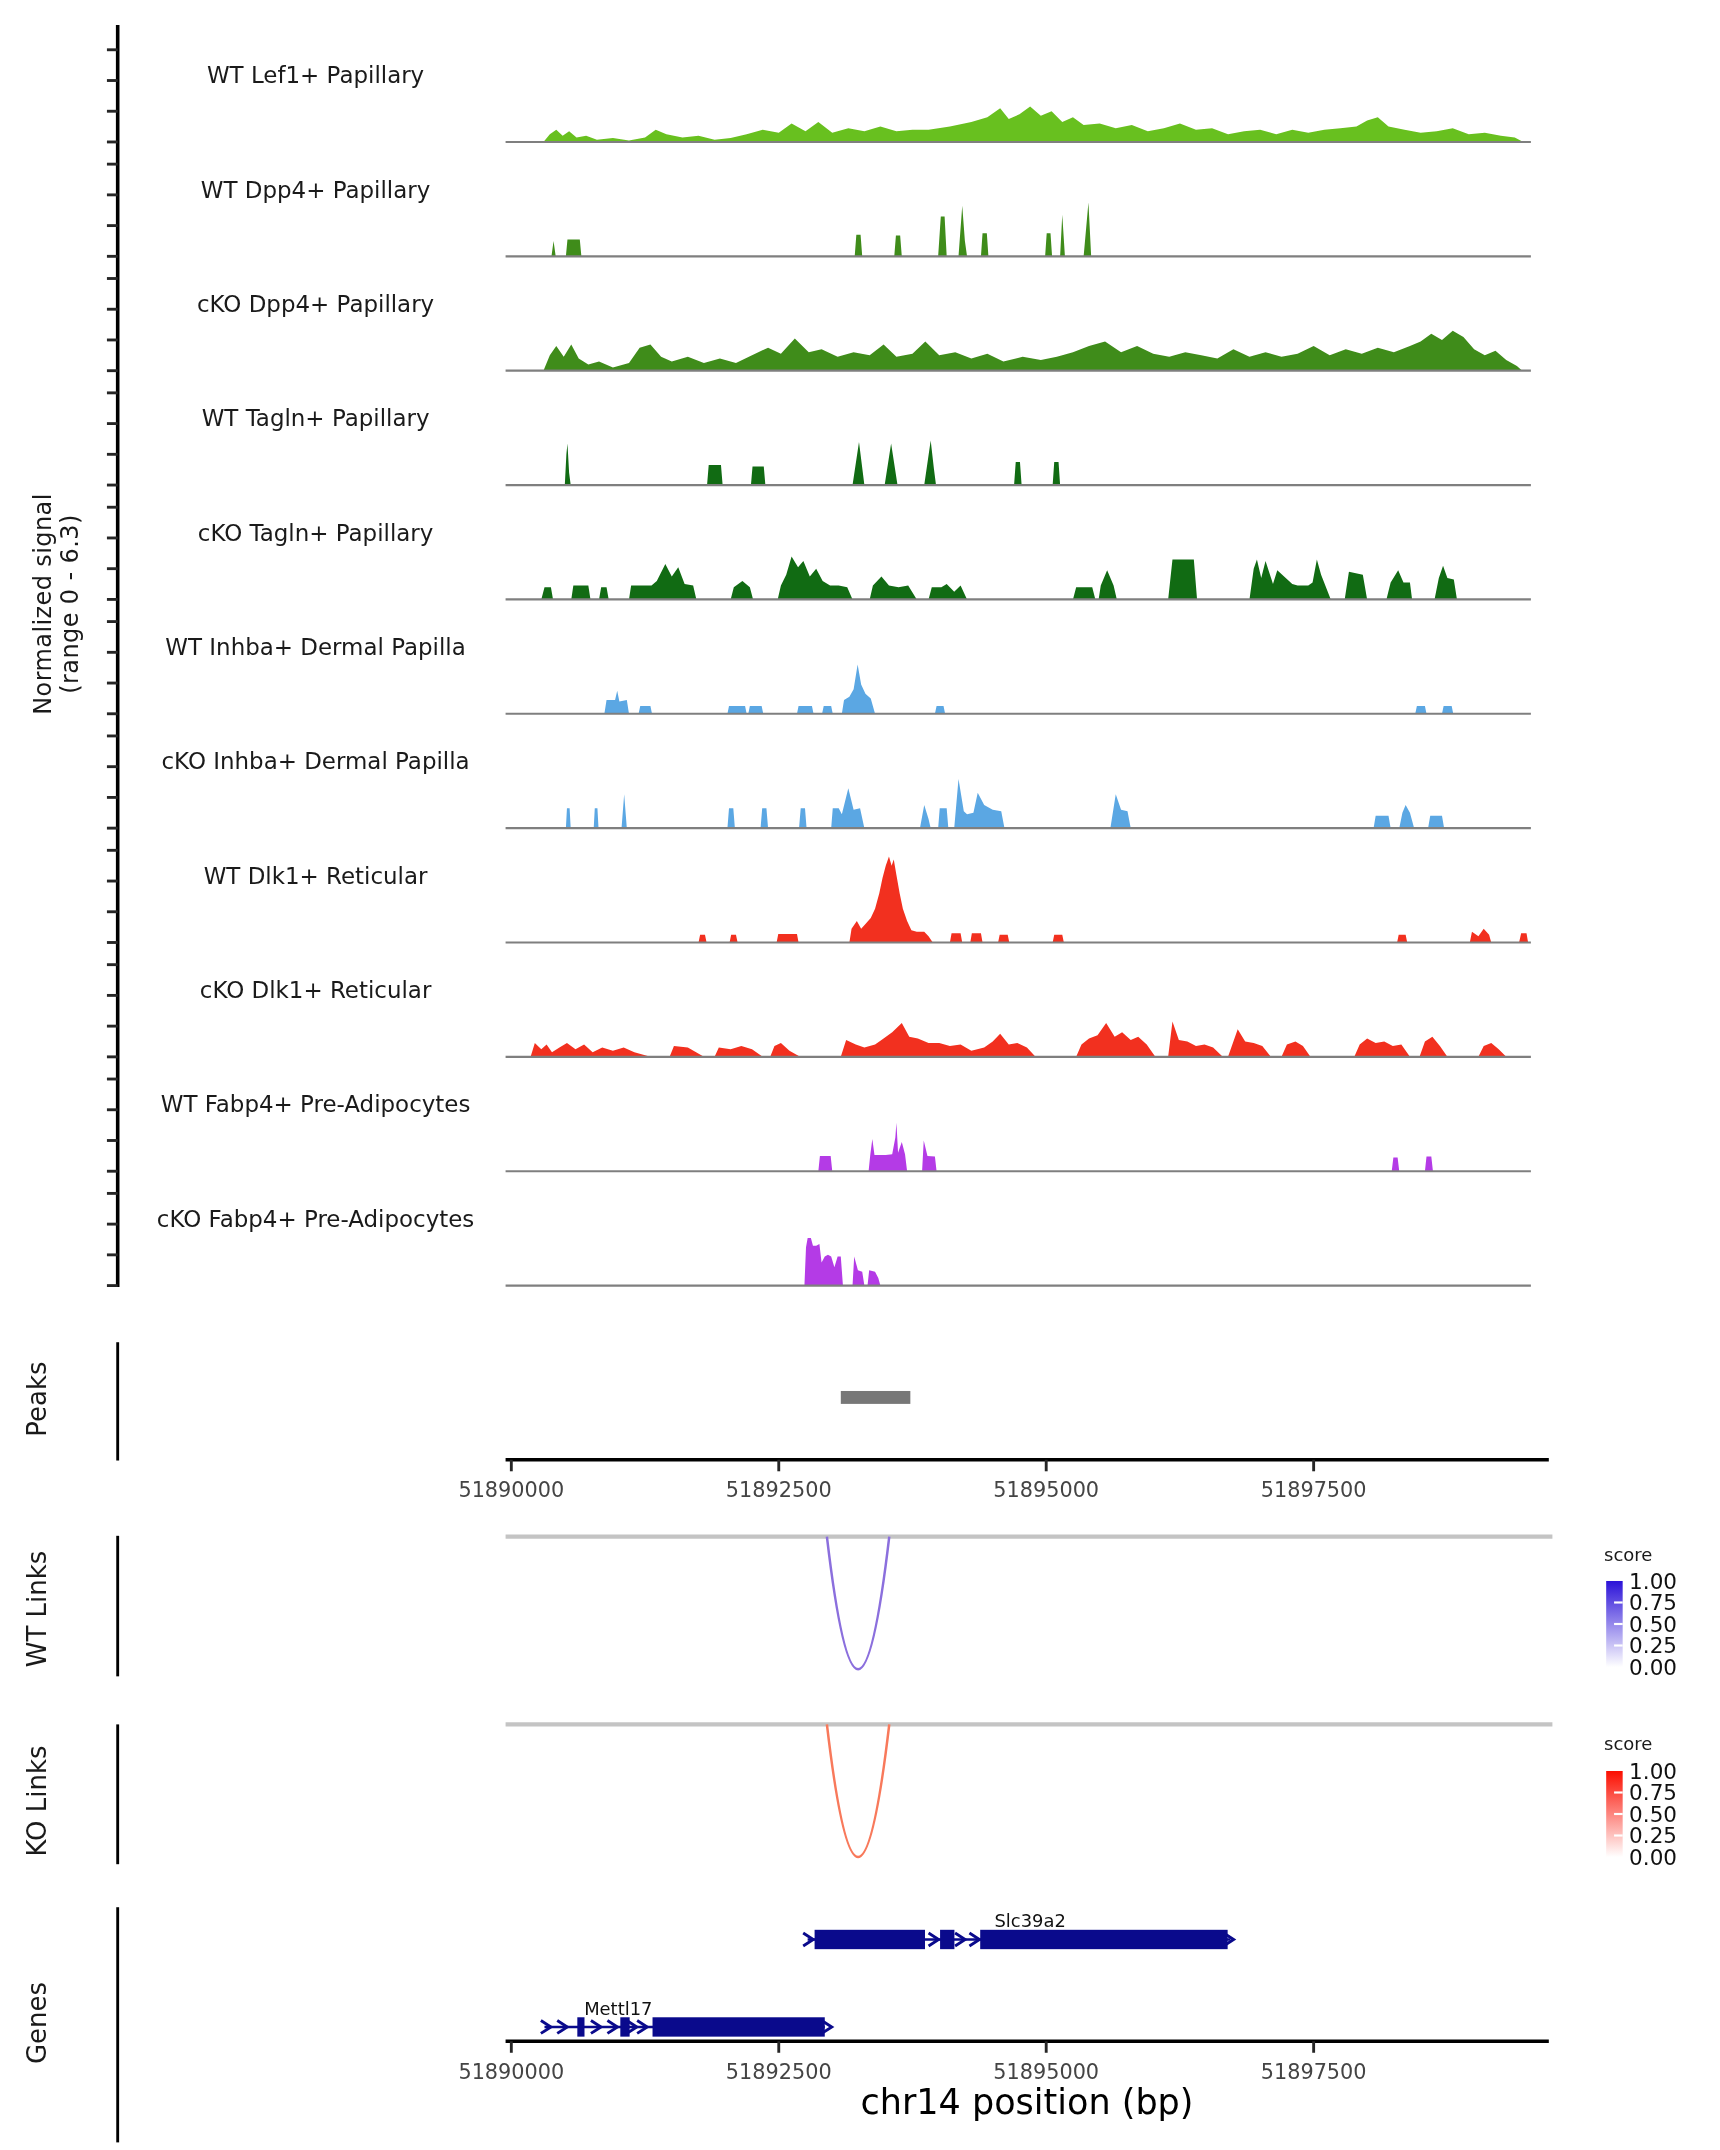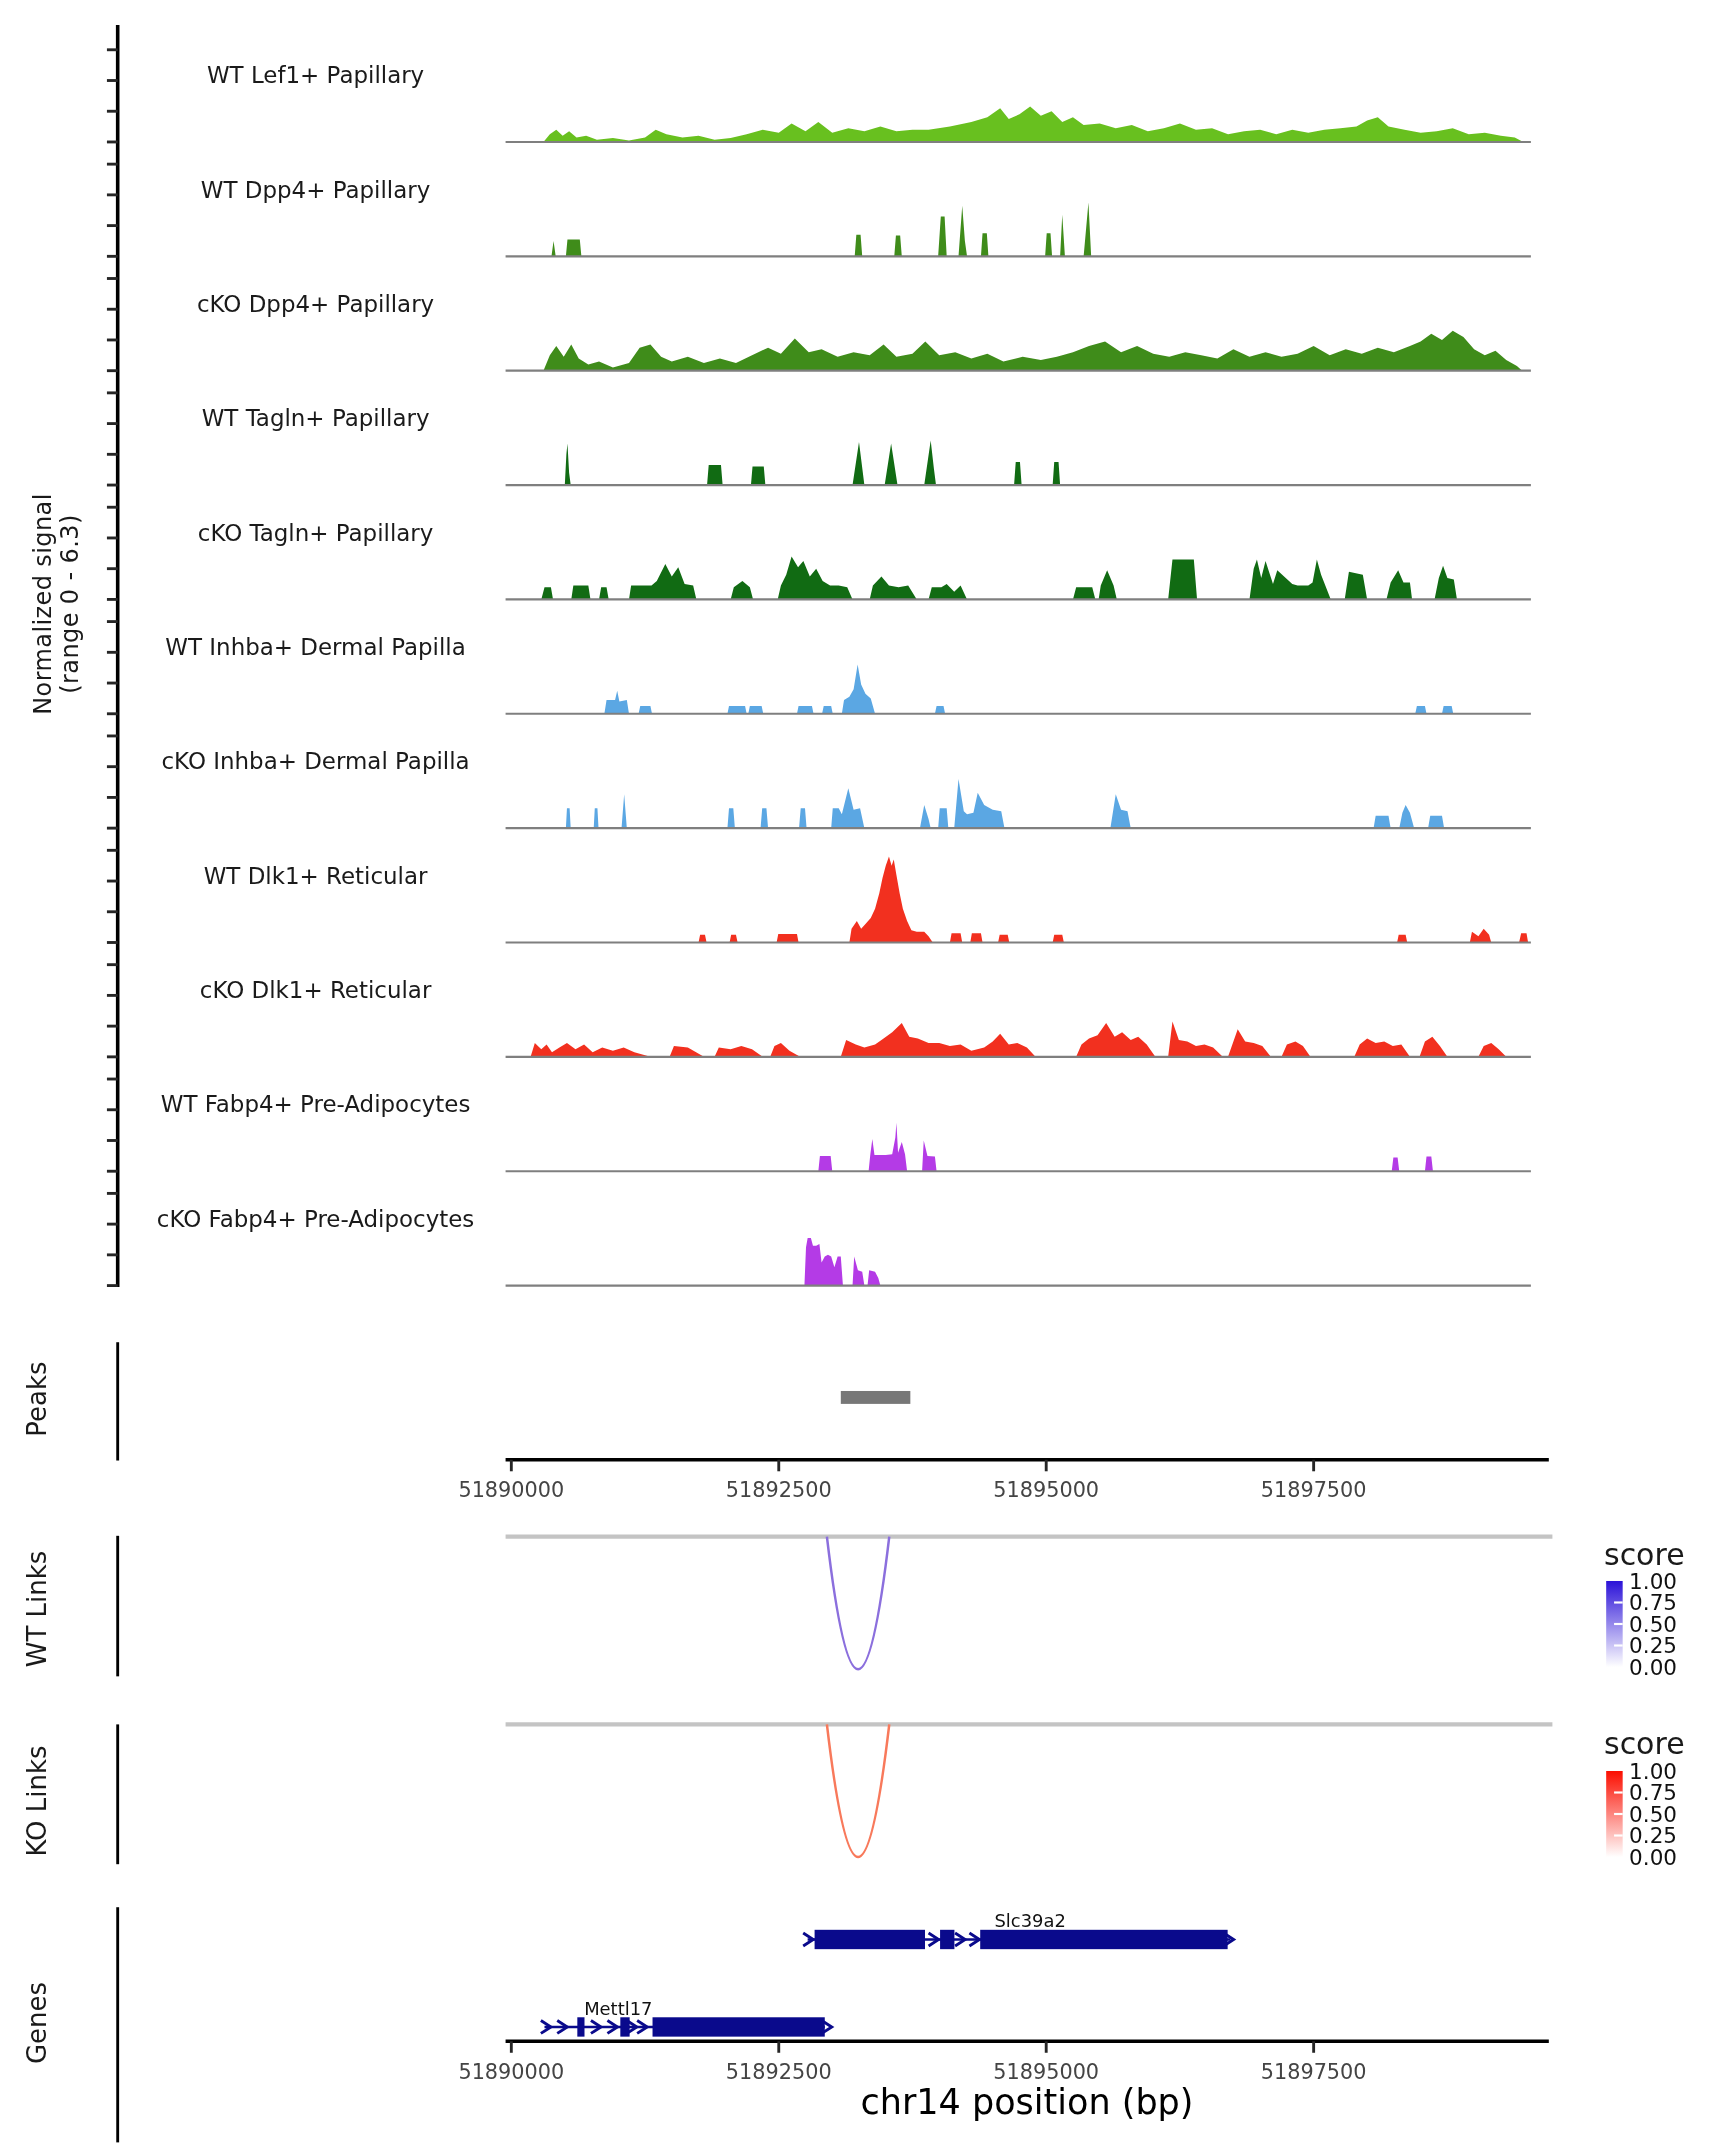--- a/index.html
+++ b/index.html
@@ -5,21 +5,21 @@
   html,body{margin:0;padding:0;background:#fff;}
   .fig{position:relative;width:1721px;height:2151px;background:#fff;
        font-family:"DejaVu Sans","Liberation Sans",sans-serif;overflow:hidden;}
   .fig svg{position:absolute;left:0;top:0;}
   .lbl{position:absolute;color:#1a1a1a;white-space:nowrap;}
   .rot{transform:translate(-50%,-50%) rotate(-90deg);}
   .ctr{transform:translate(-50%,-50%);}
   .ylab{font-size:24px;letter-spacing:0.4px;}
   .panlab{font-size:26px;}
   .xlab{font-size:35px;color:#000;}
-  .scoretitle{font-size:30px;transform:translate(0,-50%);}
+  .scoretitle{font-size:18px;transform:translate(0,-50%);}
 </style>
 </head>
 <body>
 
 <div class="fig">
   <svg id="plot" width="1721" height="2151" viewBox="0 0 2400 3000">
       <defs>
         <linearGradient id="grad0" x1="0" y1="0" x2="0" y2="1">
           <stop offset="0%" stop-color="#2B12D8"></stop>
           <stop offset="100%" stop-color="#FFFFFF"></stop>

